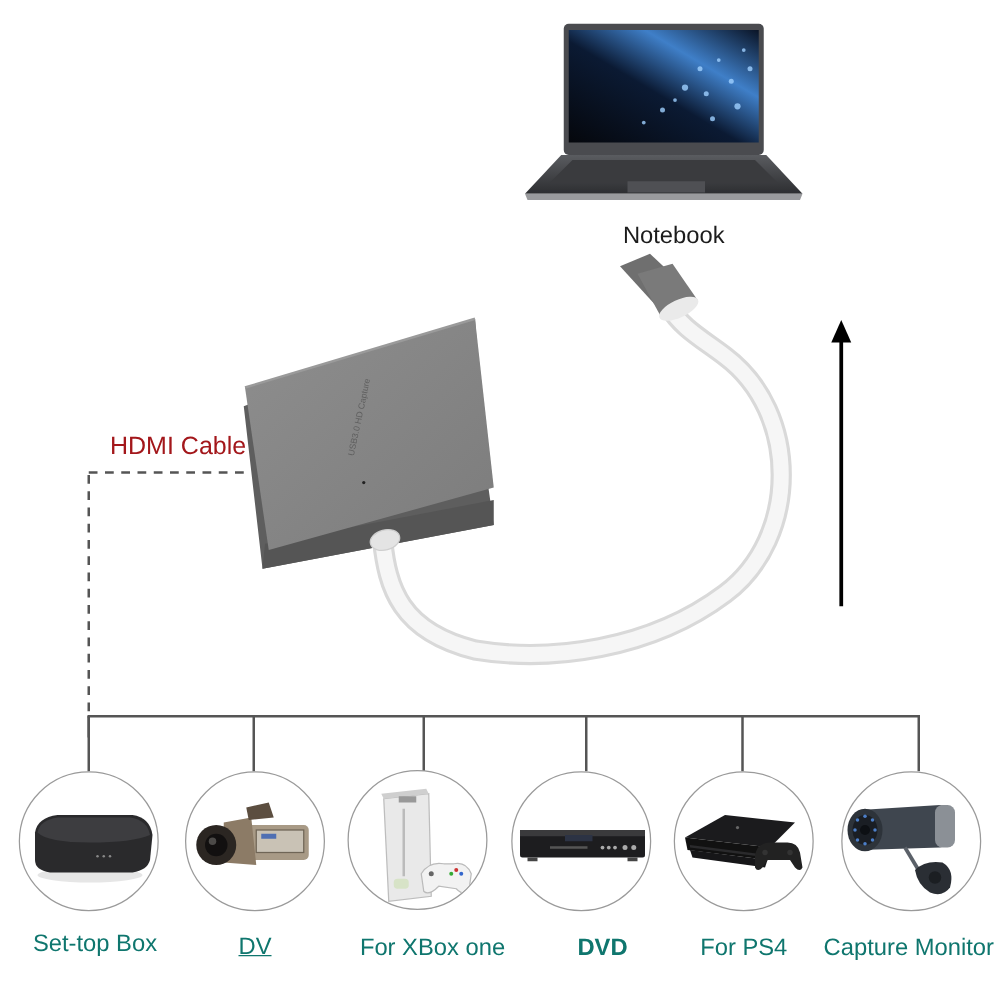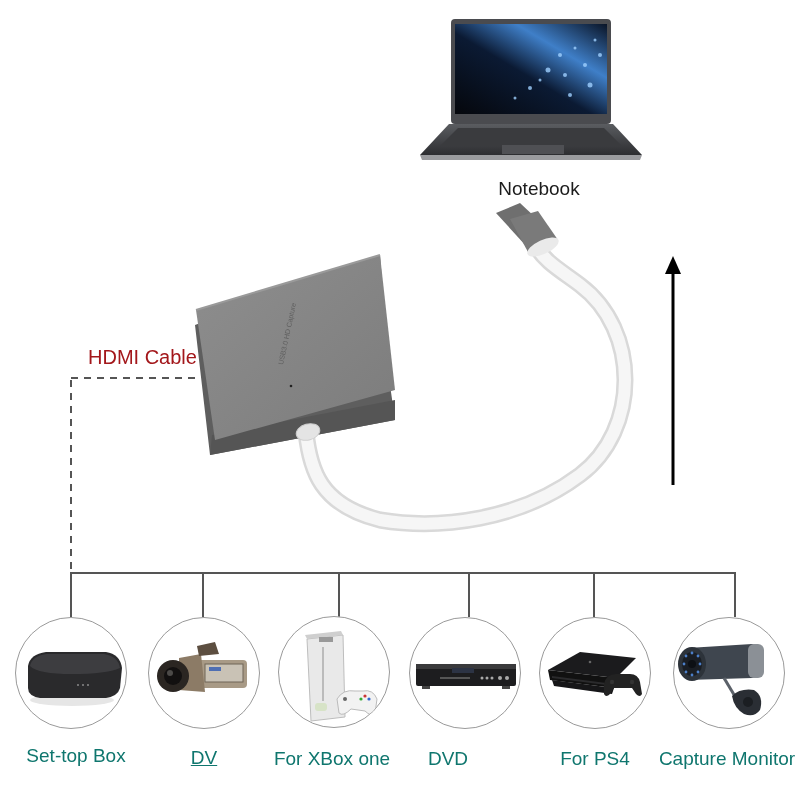--- a/index.html
+++ b/index.html
@@ -140,38 +140,38 @@
     <rect x="40" y="20" width="14" height="5" fill="#999"></rect>
     <line x1="44" y1="30" x2="44" y2="84" stroke="#bbb" stroke-width="2"></line>
     <rect x="36" y="86" width="12" height="8" rx="3" fill="#d7e3c7"></rect>
     <path d="M58,82 Q64,72 76,74 L84,74 Q94,72 98,82 L96,96 Q92,100 86,94 L72,92 Q64,100 60,96 Z" fill="#f2f2f2" stroke="#bbb"></path>
     <circle cx="66" cy="82" r="2" fill="#666"></circle>
       <circle cx="86" cy="79" r="1.6" fill="#c33"></circle>
     <circle cx="90" cy="82" r="1.6" fill="#36c"></circle>
       <circle cx="82" cy="82" r="1.6" fill="#3a3"></circle>
   </svg>
 </div>
-<div class="label" style="left:332px; top:748px;">For XBox one</div>
+<div class="label" style="left:346px; top:748px;">For XBox one</div>
 
 <div class="device-circle" style="left:409px; top:617px;">
   <svg width="112" height="112">
     <rect x="6" y="46" width="100" height="22" rx="2" fill="#1d1d1f"></rect>
     <rect x="6" y="46" width="100" height="5" fill="#3a3a3c"></rect>
     <rect x="42" y="50" width="22" height="5" fill="#2c3344"></rect>
     <rect x="30" y="59" width="30" height="2" fill="#555"></rect>
     <circle cx="72" cy="60" r="1.5" fill="#aaa"></circle>
       <circle cx="77" cy="60" r="1.5" fill="#aaa"></circle>
       <circle cx="82" cy="60" r="1.5" fill="#aaa"></circle>
     <circle cx="90" cy="60" r="2" fill="#aaa"></circle>
       <circle cx="97" cy="60" r="2" fill="#aaa"></circle>
     <rect x="12" y="68" width="8" height="3" fill="#444"></rect>
       <rect x="92" y="68" width="8" height="3" fill="#444"></rect>
   </svg>
 </div>
-<div class="label" style="left:448px; top:748px;">DVD</div>
+<div class="label" style="left:482px; top:748px;font-weight:bold;">DVD</div>
 
 <div class="device-circle" style="left:539px; top:617px;">
   <svg width="112" height="112">
     <polygon points="8,52 40,34 96,40 76,60" fill="#1b1b1d"></polygon>
     <polygon points="8,52 76,60 74,70 10,62" fill="#111"></polygon>
     <polygon points="12,58 74,66 74,68 12,60" fill="#2a2a2c"></polygon>
     <polygon points="12,62 74,70 72,76 14,68" fill="#161618"></polygon>
     <circle cx="50" cy="44" r="1.3" fill="#666"></circle>
     <path d="M64,66 Q66,56 76,56 L90,56 Q98,56 100,64 L102,76 Q100,80 96,76 L92,70 L74,70 L70,76 Q66,80 64,76 Z" fill="#222"></path>
     <circle cx="72" cy="64" r="2.2" fill="#333"></circle>

